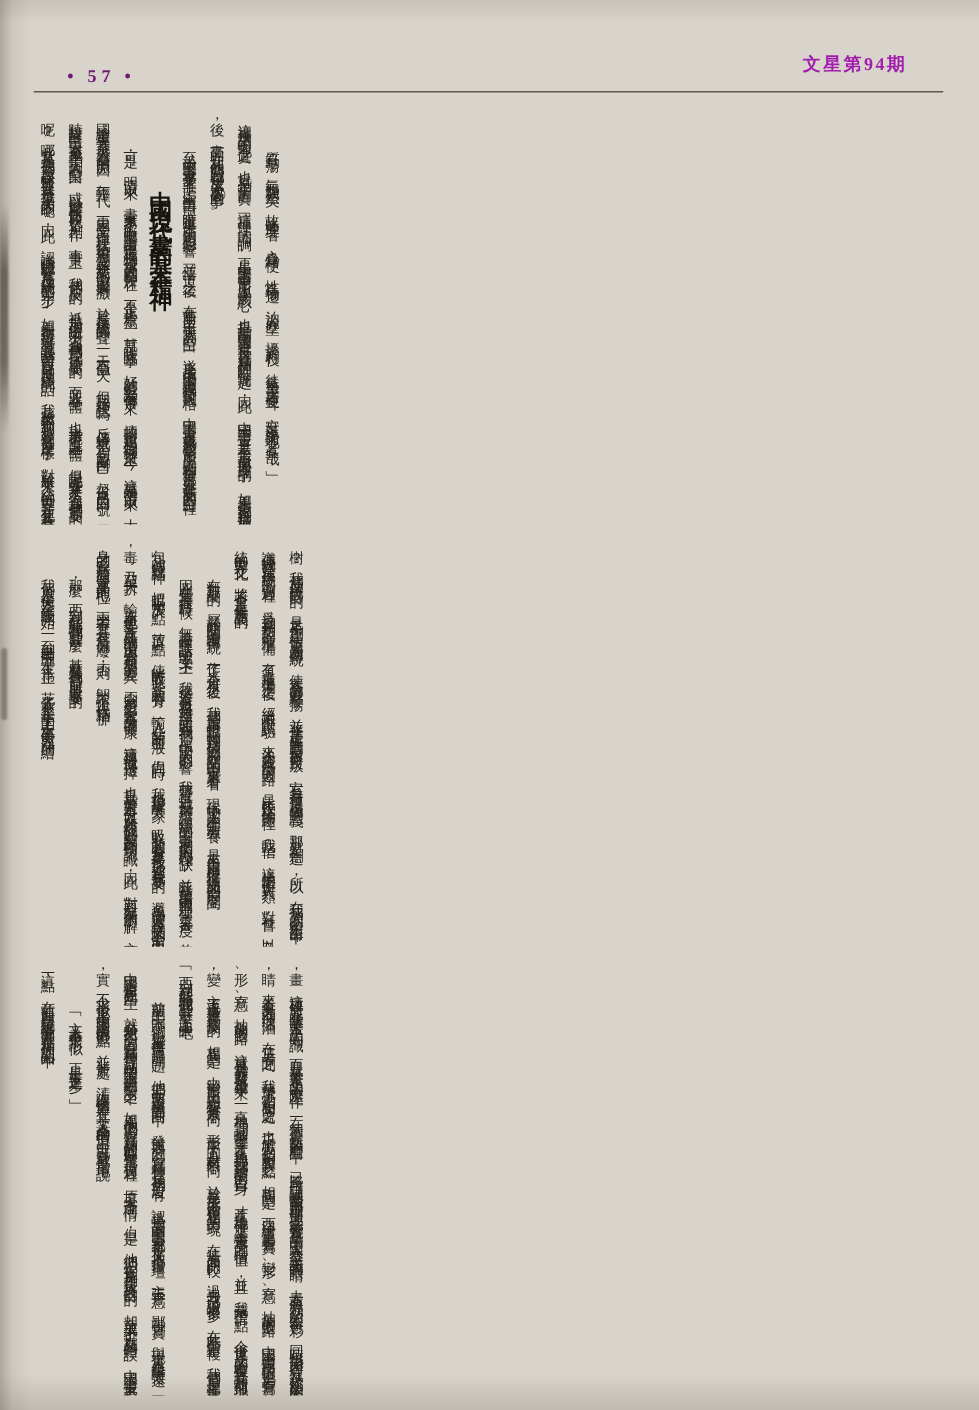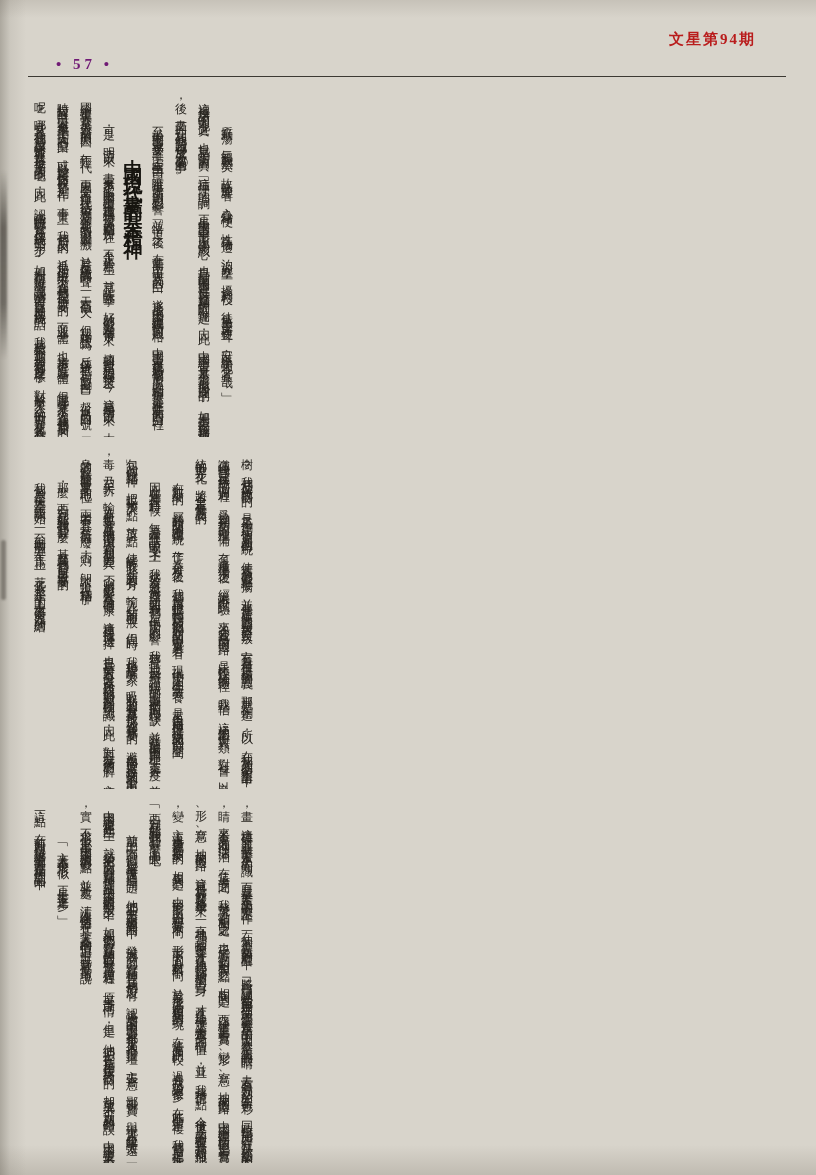--- a/index.html
+++ b/index.html
@@ -37,25 +37,25 @@
     left: 28px;
     top: 56px;
     font-size: 15px;
     font-weight: bold;
     letter-spacing: 4px;
     color: #701a75;
   }
   .magazine-title {
     position: absolute;
     right: 32px;
-    top: 30px;
+    top: 44px;
     font-size: 15px;
     font-weight: bold;
     letter-spacing: 2px;
-    color: #b91c1c;
+    color: #a21caf;
     font-family: Liberation Serif, serif;
   }
   .head-rule {
     position: absolute;
     left: 0px;
     right: 2px;
     top: 76px;
     border-bottom: 1.5px solid #3c3933;
   }
 

